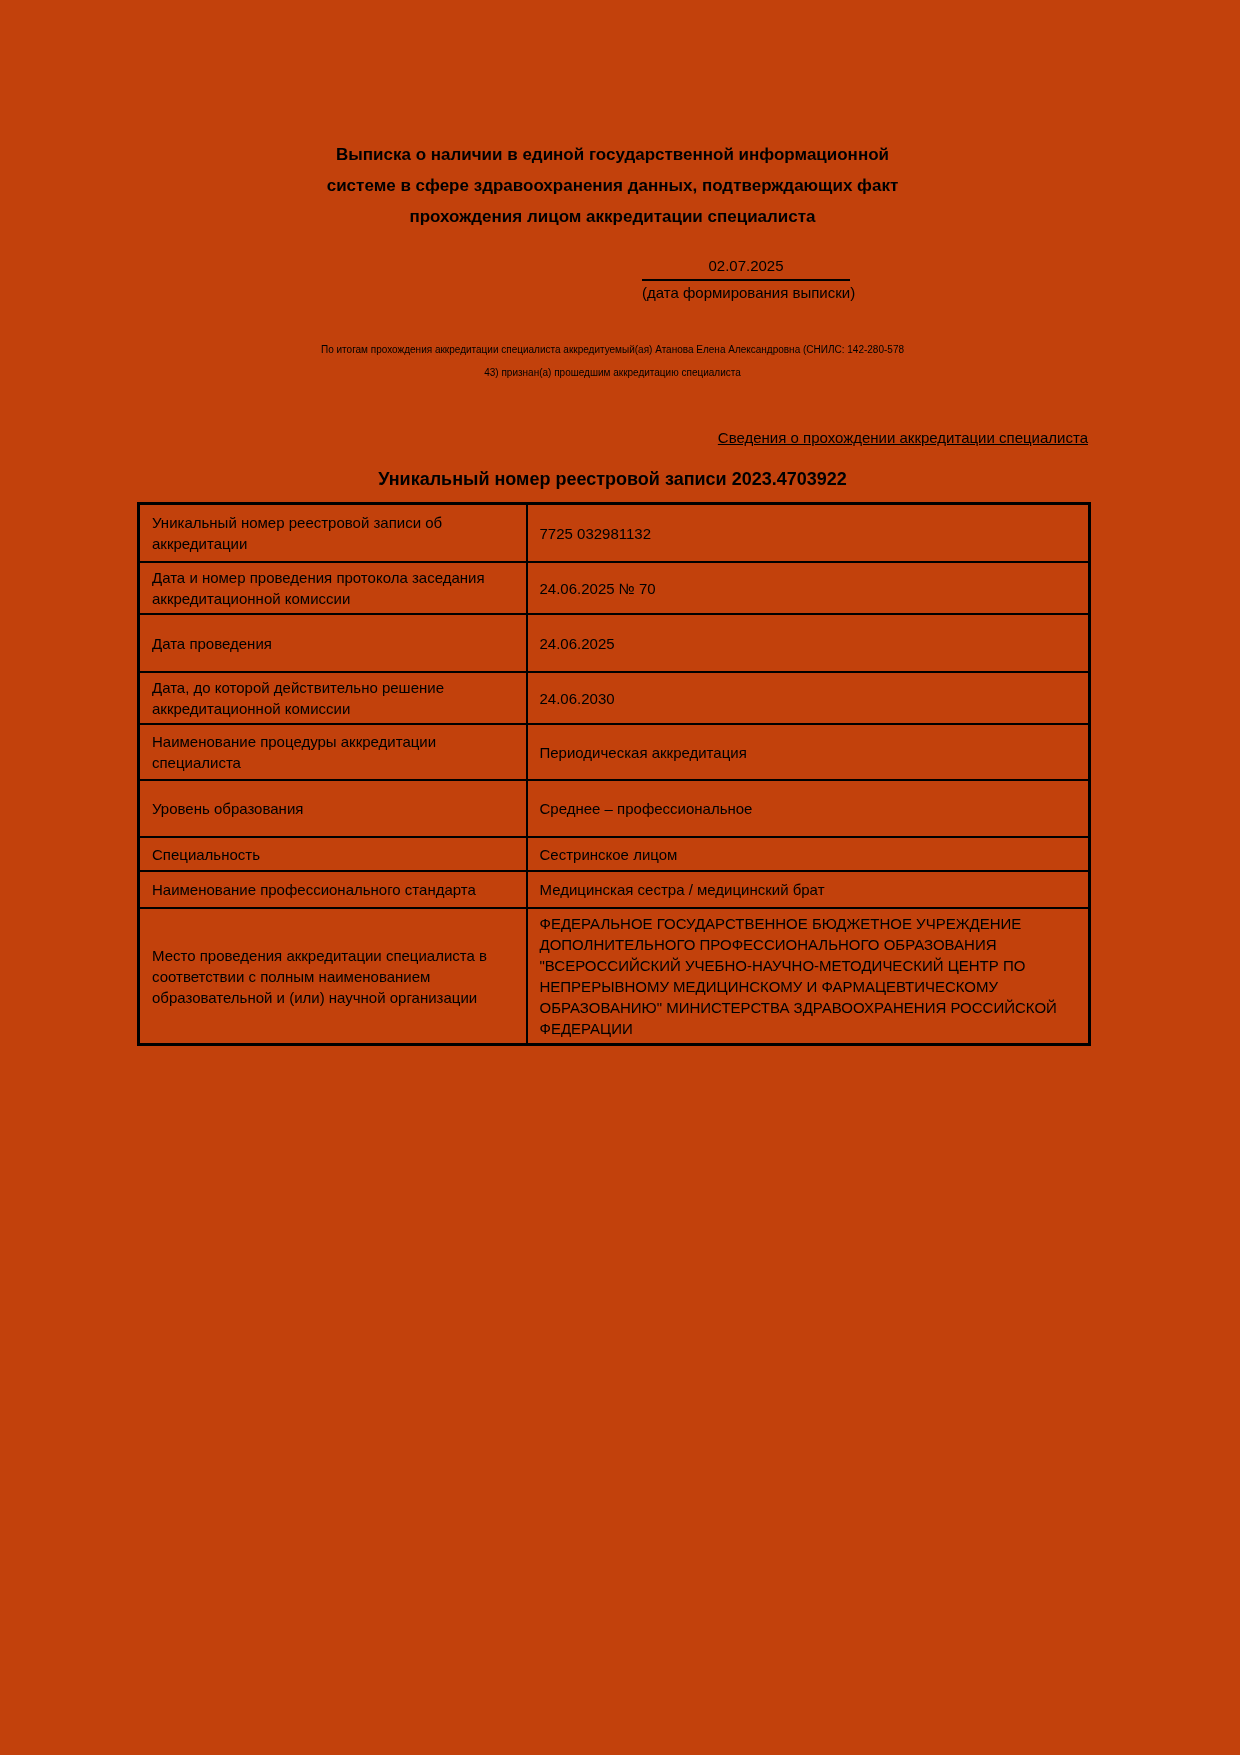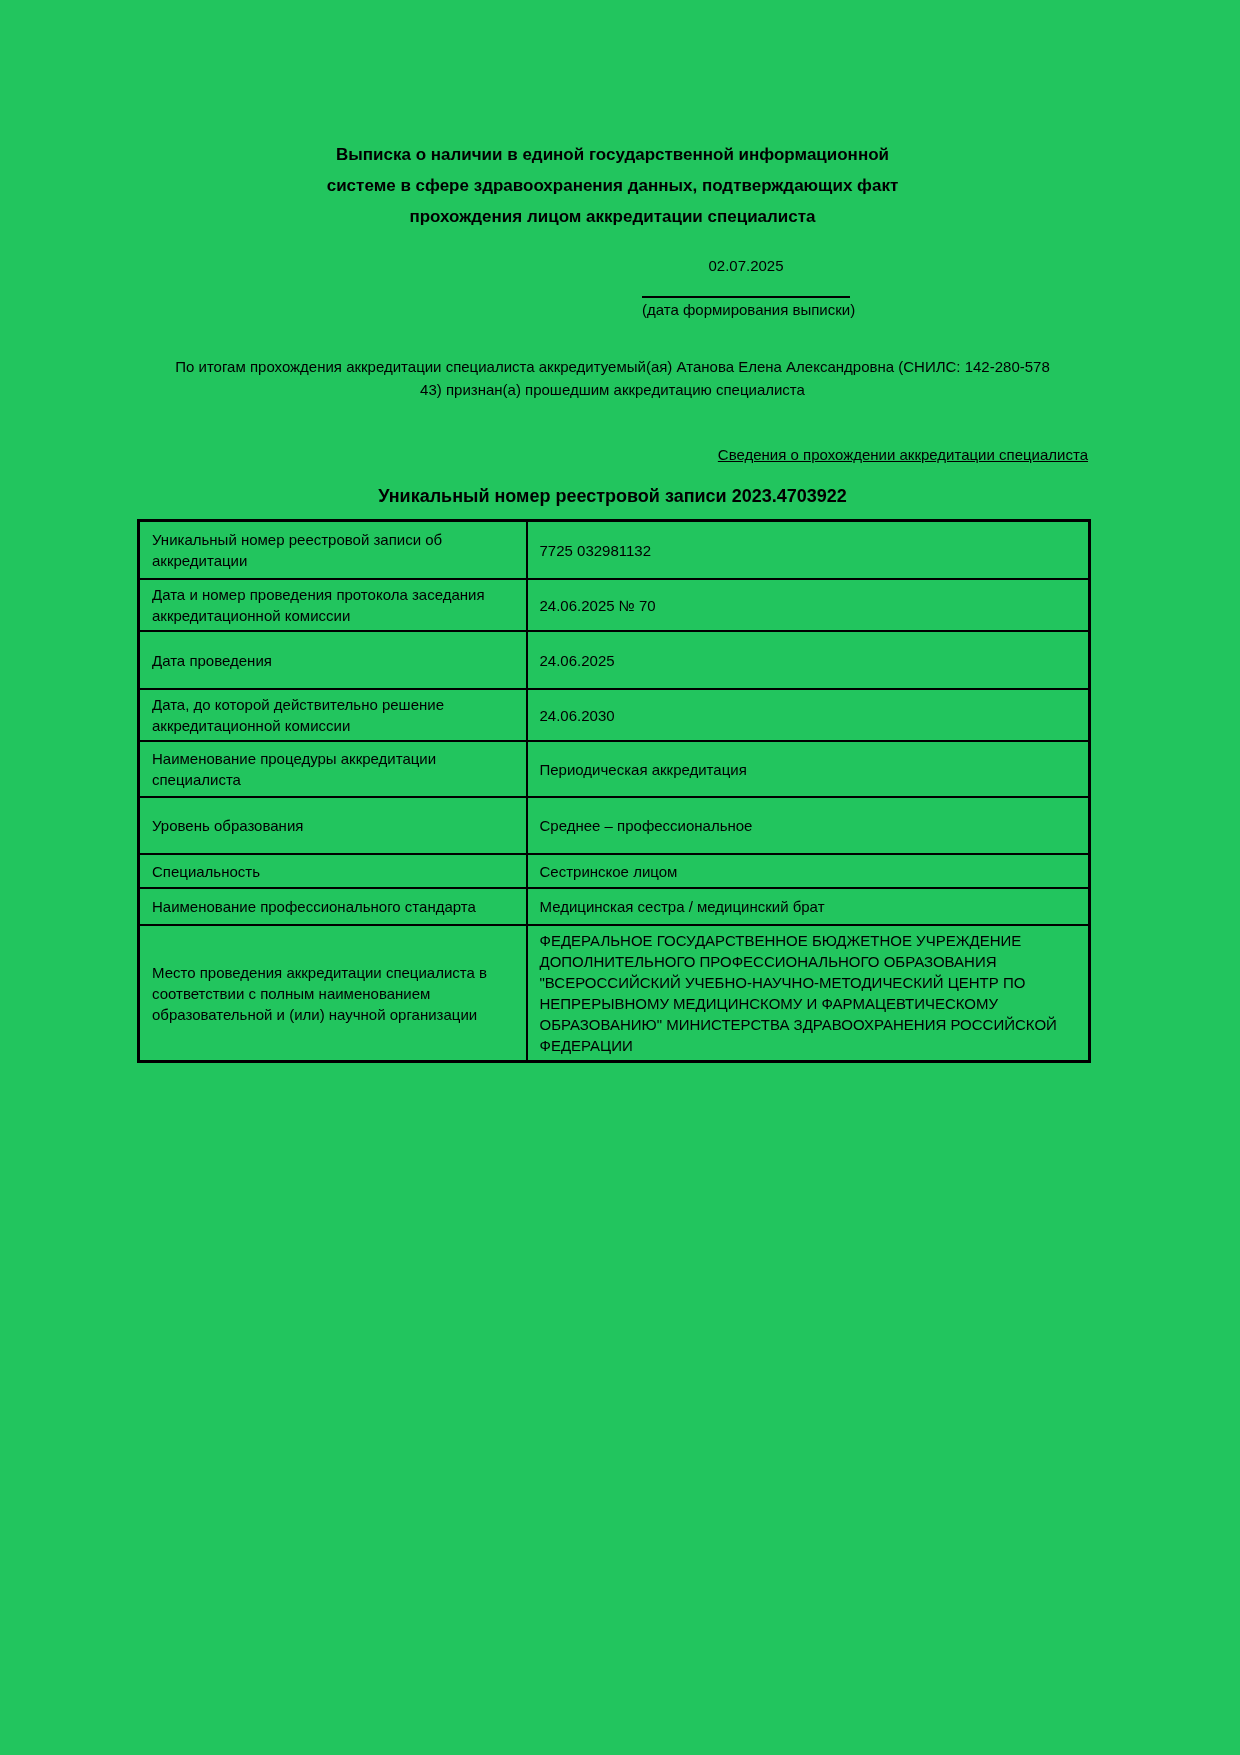--- a/index.html
+++ b/index.html
@@ -4,21 +4,21 @@
 <style>
   html, body {
     margin: 0;
     padding: 0;
     background: #ffffff;
   }
   .page {
     position: relative;
     width: 1240px;
     height: 1755px;
-    background: #22c55e;
+    background: #c2410c;
     color: #000000;
     font-family: "Liberation Sans", sans-serif;
     overflow: hidden;
   }
   .content {
     position: absolute;
     left: 137px;
     top: 0;
     width: 951px;
   }
@@ -31,34 +31,34 @@
     white-space: pre-line;
   }
   .date-block {
     width: 208px;
     margin: 24px 0 0 505px;
     text-align: center;
   }
   .date-value {
     font-size: 15px;
     line-height: 20px;
-    padding-bottom: 20px;
+    padding-bottom: 3px;
     border-bottom: 2px solid #000;
     white-space: nowrap;
   }
   .date-caption {
     font-size: 15px;
     line-height: 19px;
     margin-top: 2px;
     white-space: nowrap;
   }
   .intro {
     margin-top: 36px;
     text-align: center;
-    font-size: 15px;
+    font-size: 10px;
     line-height: 23px;
     white-space: pre-line;
   }
   .section-heading {
     margin-top: 44px;
     text-align: right;
     font-size: 15px;
     line-height: 20px;
     text-decoration: underline;
   }

